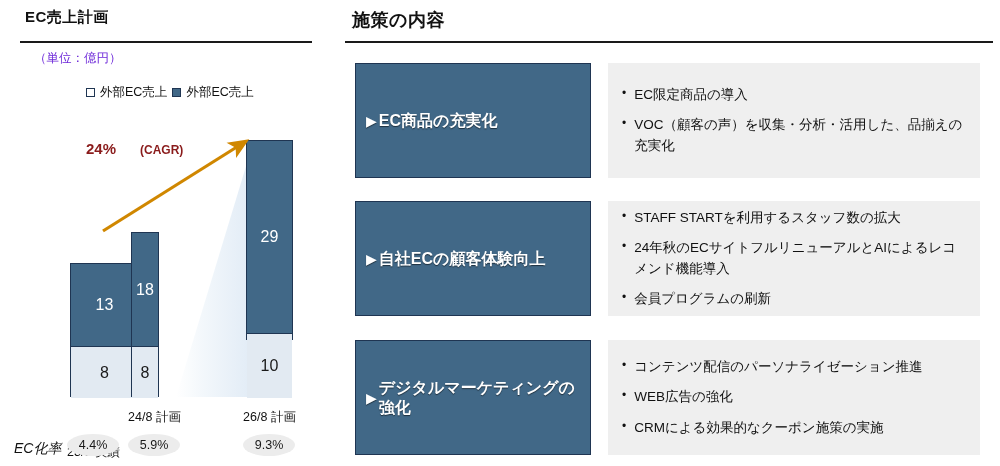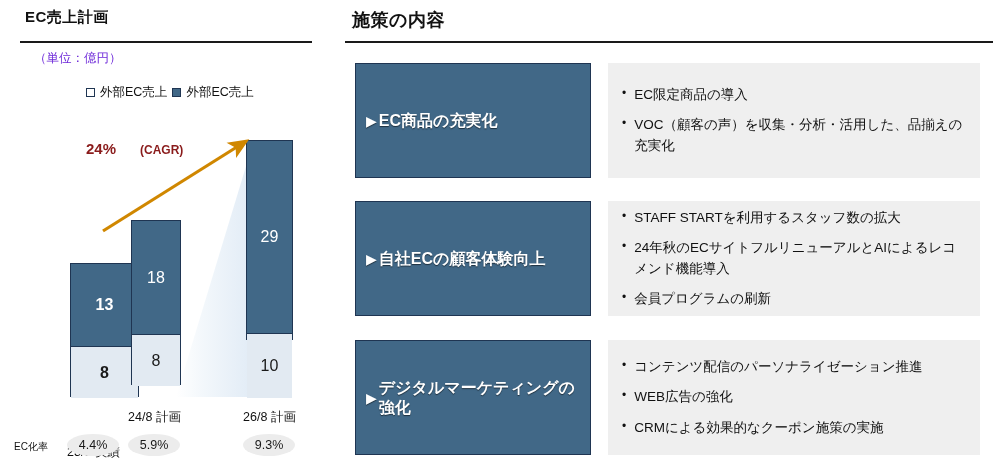--- a/index.html
+++ b/index.html
@@ -66,21 +66,21 @@
   .cagr-label .small{font-size:12px;margin-left:24px;}
   .arrow-svg{position:absolute;left:0;top:0;width:335px;height:466px;pointer-events:none;}
 
   
   .xlab{
     position:absolute;top:409px;
     font-size:12.5px;color:#111;text-align:center;white-space:nowrap;
   }
   .ecrate-label{
     position:absolute;left:14px;top:440px;
-    font-size:10px;color:#111;
+    font-size:14px;color:#111;font-style:italic;
   }
   .pill{
     position:absolute;top:434px;
     width:52px;height:22px;border-radius:50%;
     background:#ececec;
     display:flex;align-items:center;justify-content:center;
     font-size:12.5px;color:#1a1a1a;
   }
 
   
@@ -140,30 +140,30 @@
       <div class="legend-item">
         <span class="swatch own"></span>
         <span>外部EC売上</span>
       </div>
     </div>
 
     <div class="plot">
 
       <div class="wedge"></div>
 
-      <div class="bar" style="left:70px;top:263px;width:69px;height:134px;font-weight:bold;">
+      <div class="bar" style="left:70px;top:263px;width:69px;height:134px;">
         <div class="seg top" style="top:0;height:83px;">
           <span class="val">13</span>
         </div>
         <div class="seg bot" style="top:83px;height:51px;">
           <span class="val">8</span>
         </div>
       </div>
 
-      <div class="bar" style="left:131px;top:220px;width:50px;height:165px;">
+      <div class="bar" style="left:131px;top:232px;width:28px;height:165px;">
         <div class="seg top" style="top:0;height:114px;">
           <span class="val">18</span>
         </div>
         <div class="seg bot" style="top:114px;height:51px;">
           <span class="val">8</span>
         </div>
       </div>
 
       <div class="bar" style="left:246px;top:140px;width:47px;height:200px;">
         <div class="seg top" style="top:0;height:193px;">

